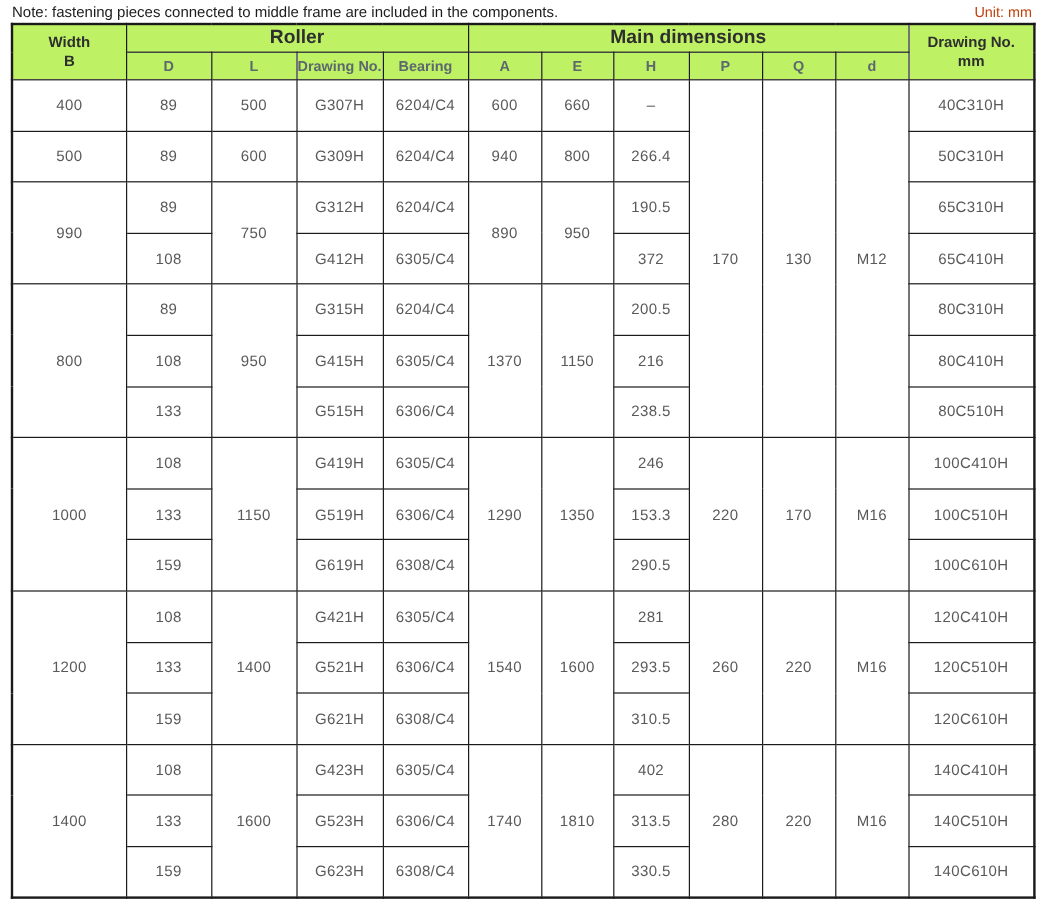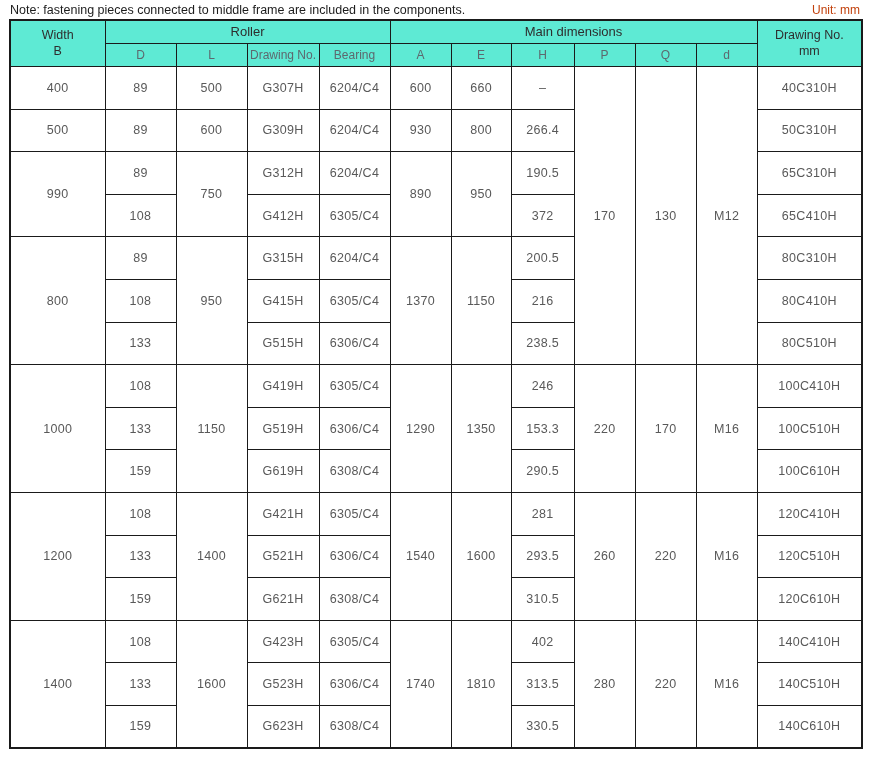--- a/index.html
+++ b/index.html
@@ -38,26 +38,26 @@
     border: 2px solid #1a1a1a;
   }
   table.spec th, table.spec td {
     border: 1px solid #1a1a1a;
     text-align: center;
     vertical-align: middle;
     padding: 0;
     overflow: hidden;
   }
   thead th {
-    background: #5eead4;
-    font-weight: normal;
+    background: #bef264;
+    font-weight: bold;
     margin-left: 16px;
   }
   .hdr-group {
-    font-size: 13px;
+    font-size: 16px;
     color: #2e2e2e;
     height: 22px;
     line-height: 1.1;
   }
   .hdr-sub {
     font-size: 12px;
     color: #5d686e;
     height: 22px;
   }
   .hdr-two-line {
@@ -139,21 +139,21 @@
           <td rowspan="7">130</td>
           <td rowspan="7">M12</td>
           <td>40C310H</td>
         </tr>
         <tr>
           <td>500</td>
           <td>89</td>
           <td>600</td>
           <td>G309H</td>
           <td>6204/C4</td>
-          <td>930</td>
+          <td>940</td>
           <td>800</td>
           <td>266.4</td>
           <td>50C310H</td>
         </tr>
         <tr>
           <td rowspan="2">990</td>
           <td>89</td>
           <td rowspan="2">750</td>
           <td>G312H</td>
           <td>6204/C4</td>

